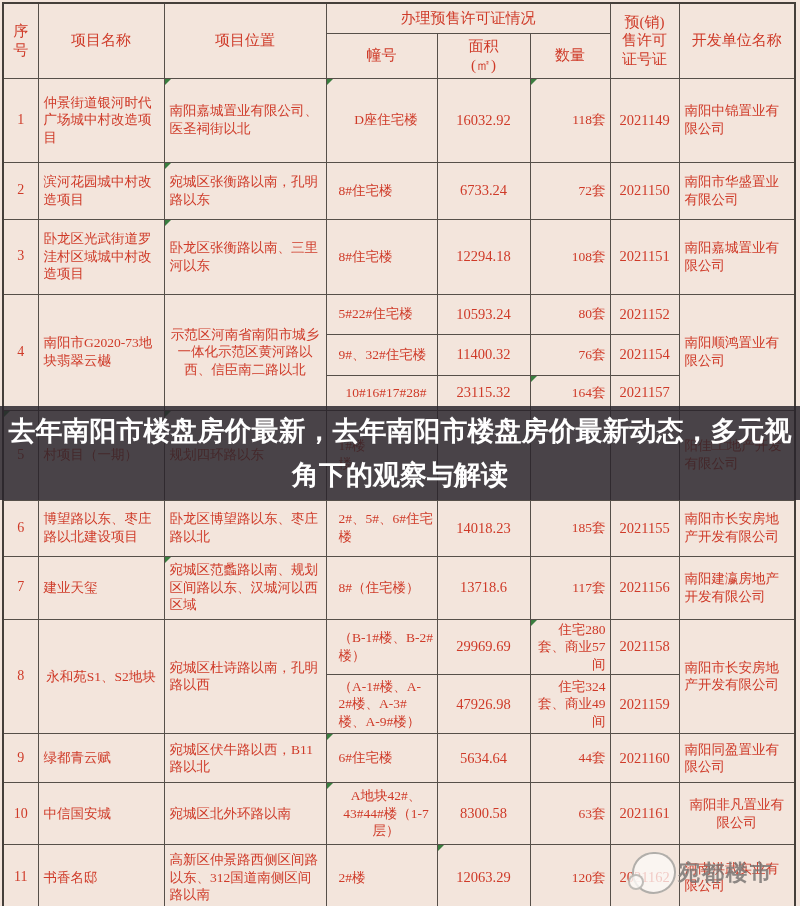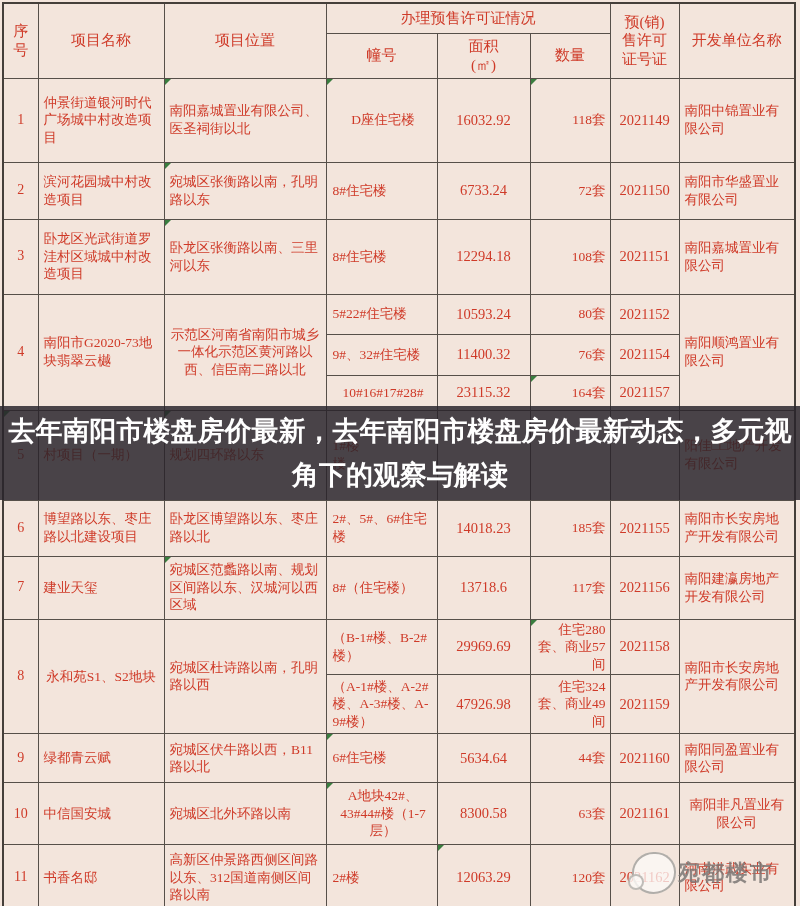--- a/index.html
+++ b/index.html
@@ -9,21 +9,21 @@
   table.presale{position:absolute;left:2px;top:2px;width:794px;table-layout:fixed;
        border-collapse:collapse;border:2px solid #453f3a;}
   th,td{border:1px solid #564f49;color:#cf3a28;vertical-align:middle;
        white-space:pre-line;overflow:hidden;padding:1px 4px;font-weight:normal;}
   th{font-size:15px;text-align:center;line-height:1.25;padding:1px 2px;}
   td{font-size:13.5px;line-height:1.3;}
   .c-seq{text-align:center;font-size:14px;}
   .c-area,.c-permit{text-align:center;font-size:14.5px;}
   .c-qty{text-align:right;}
   .c-name,.c-loc,.c-dev{text-align:left;padding:1px 5px;}
-  .c-bldg{text-align:left;padding:1px 3px 1px 6px;}
+  .c-bldg{text-align:left;padding:1px 3px 1px 12px;}
   .gm{position:relative;}
   .gm::before{content:"";position:absolute;left:0;top:0;width:0;height:0;
        border-top:6px solid #3a7d3f;border-right:6px solid transparent;}
   .banner{position:absolute;left:0;top:406px;width:800px;height:94px;box-sizing:border-box;
        background:rgba(40,36,43,0.84);color:#ffffff;
        font-family:"Liberation Sans",sans-serif;font-weight:bold;font-size:27px;
        line-height:44px;text-align:center;display:flex;align-items:center;
        justify-content:center;padding:0 8px;z-index:5;}
   .watermark{position:absolute;right:26px;bottom:12px;display:flex;align-items:center;
        gap:2px;z-index:6;}

